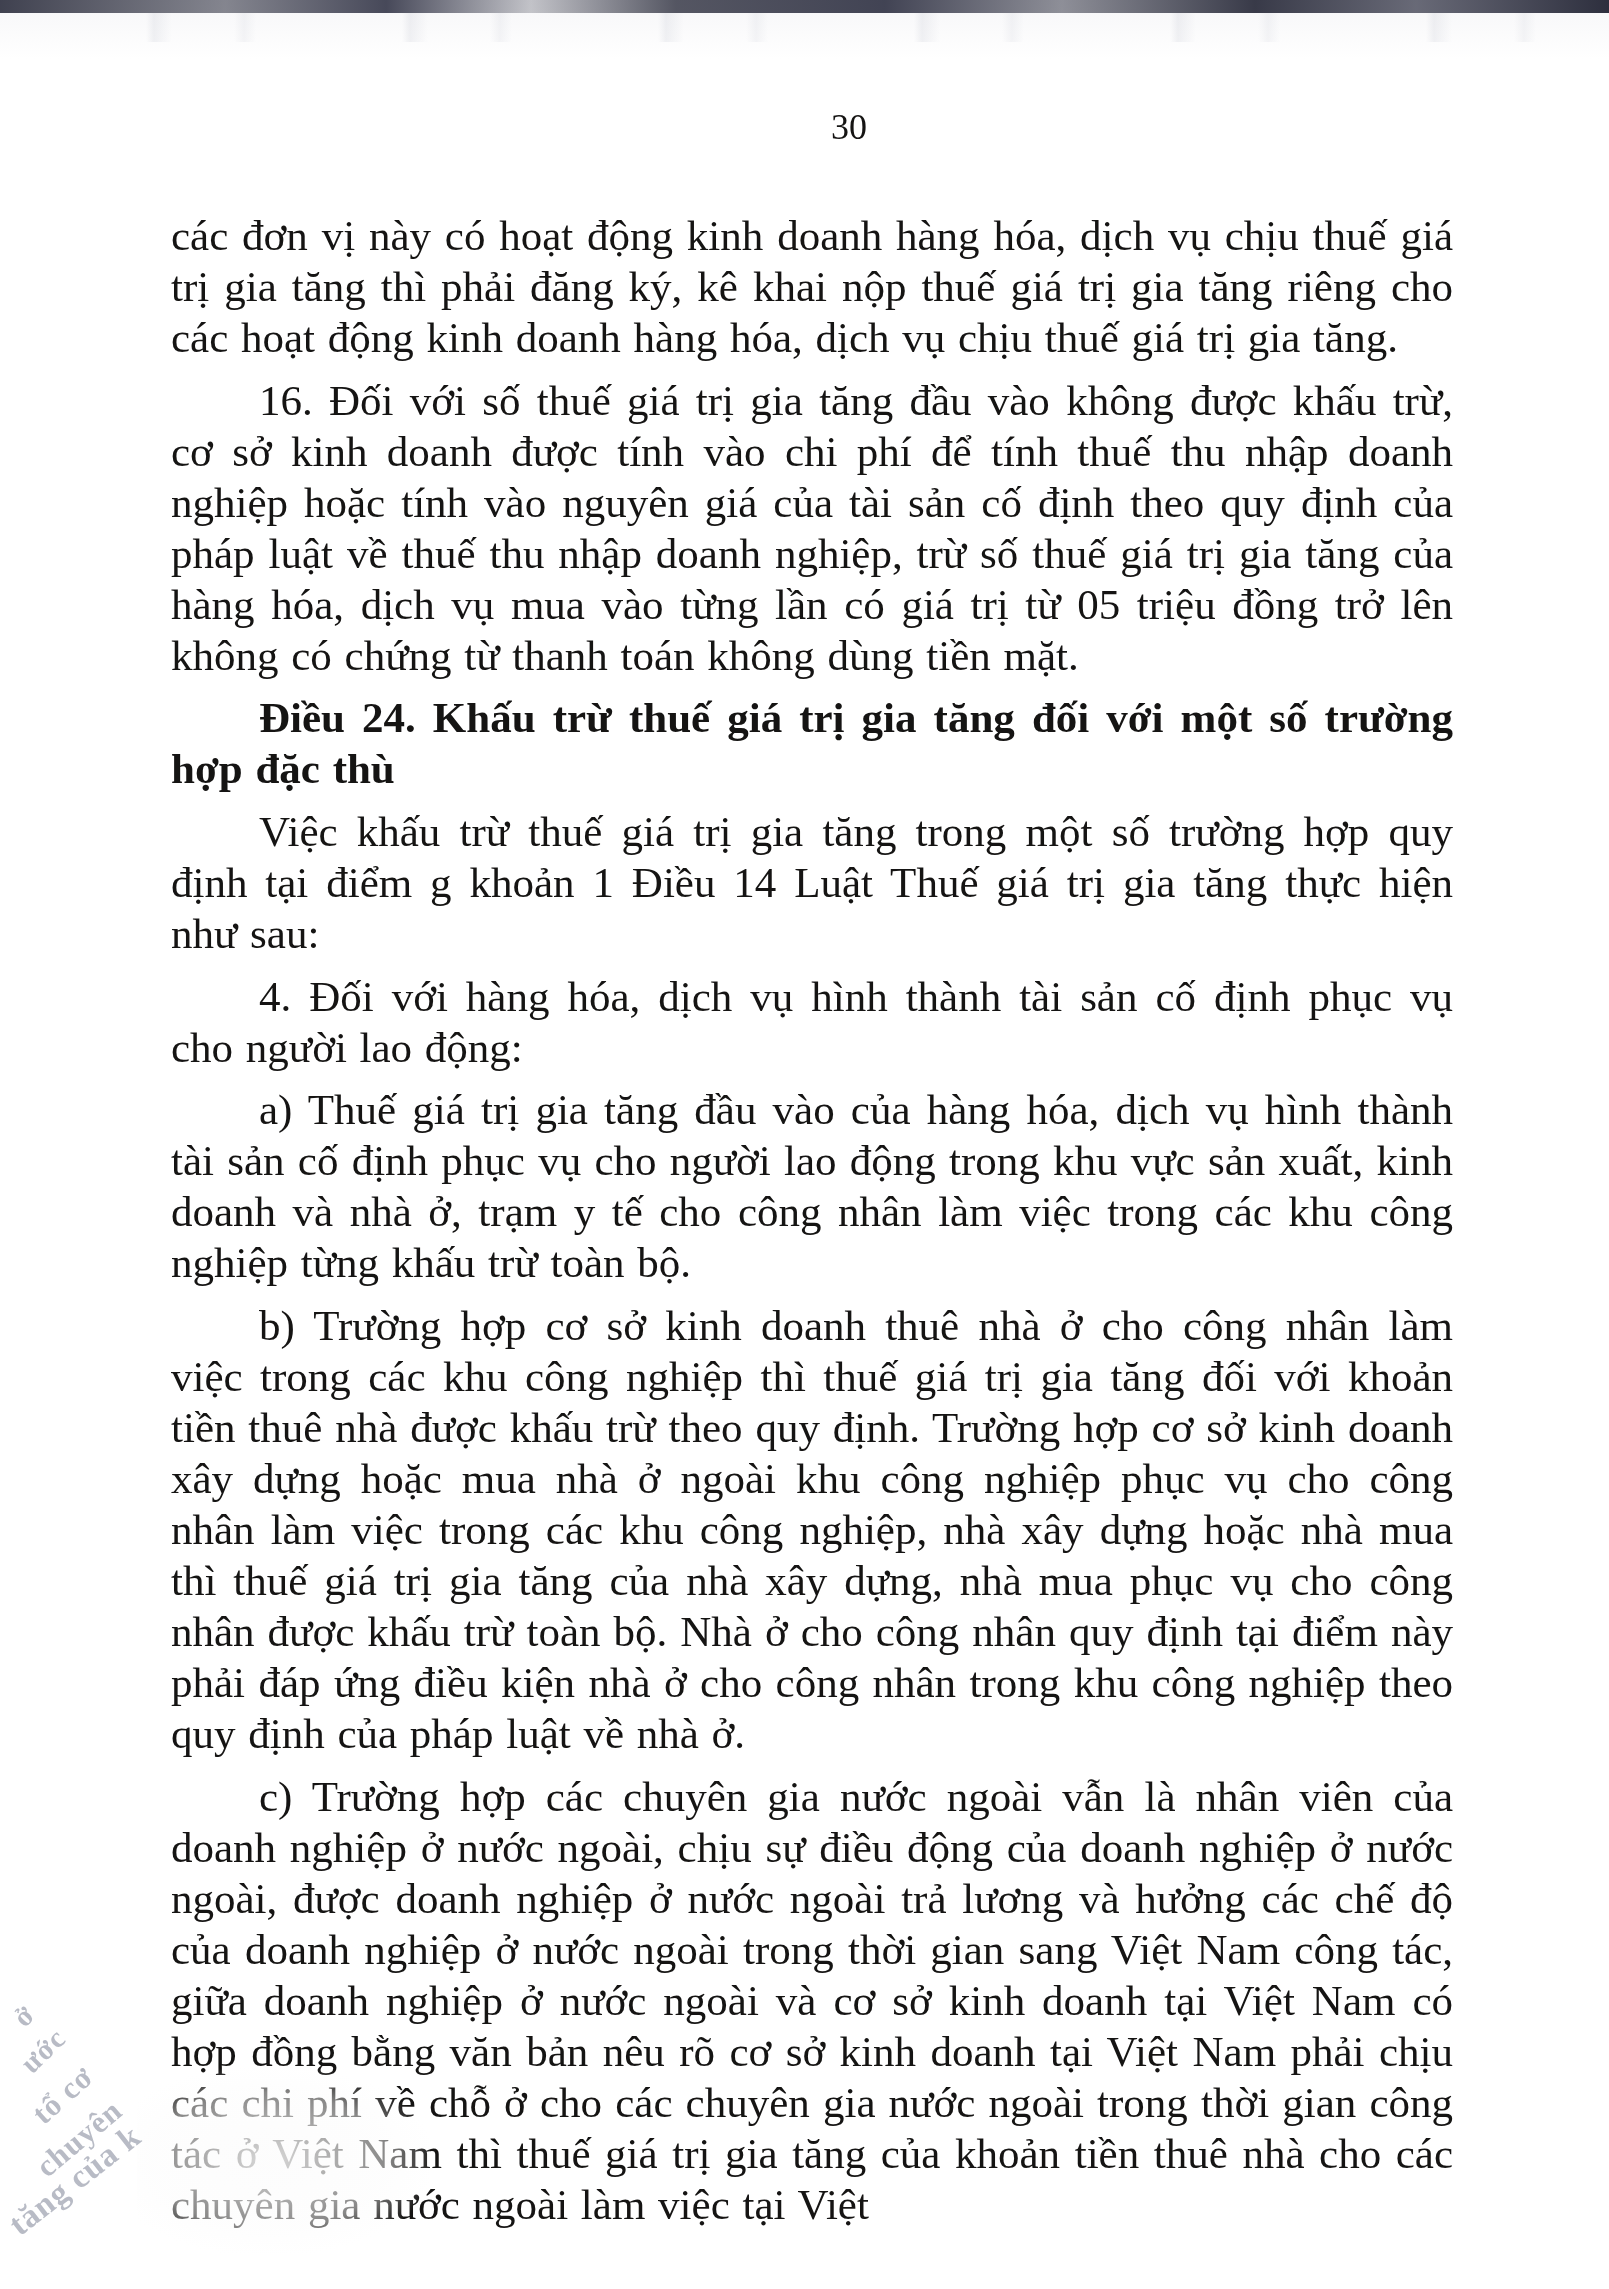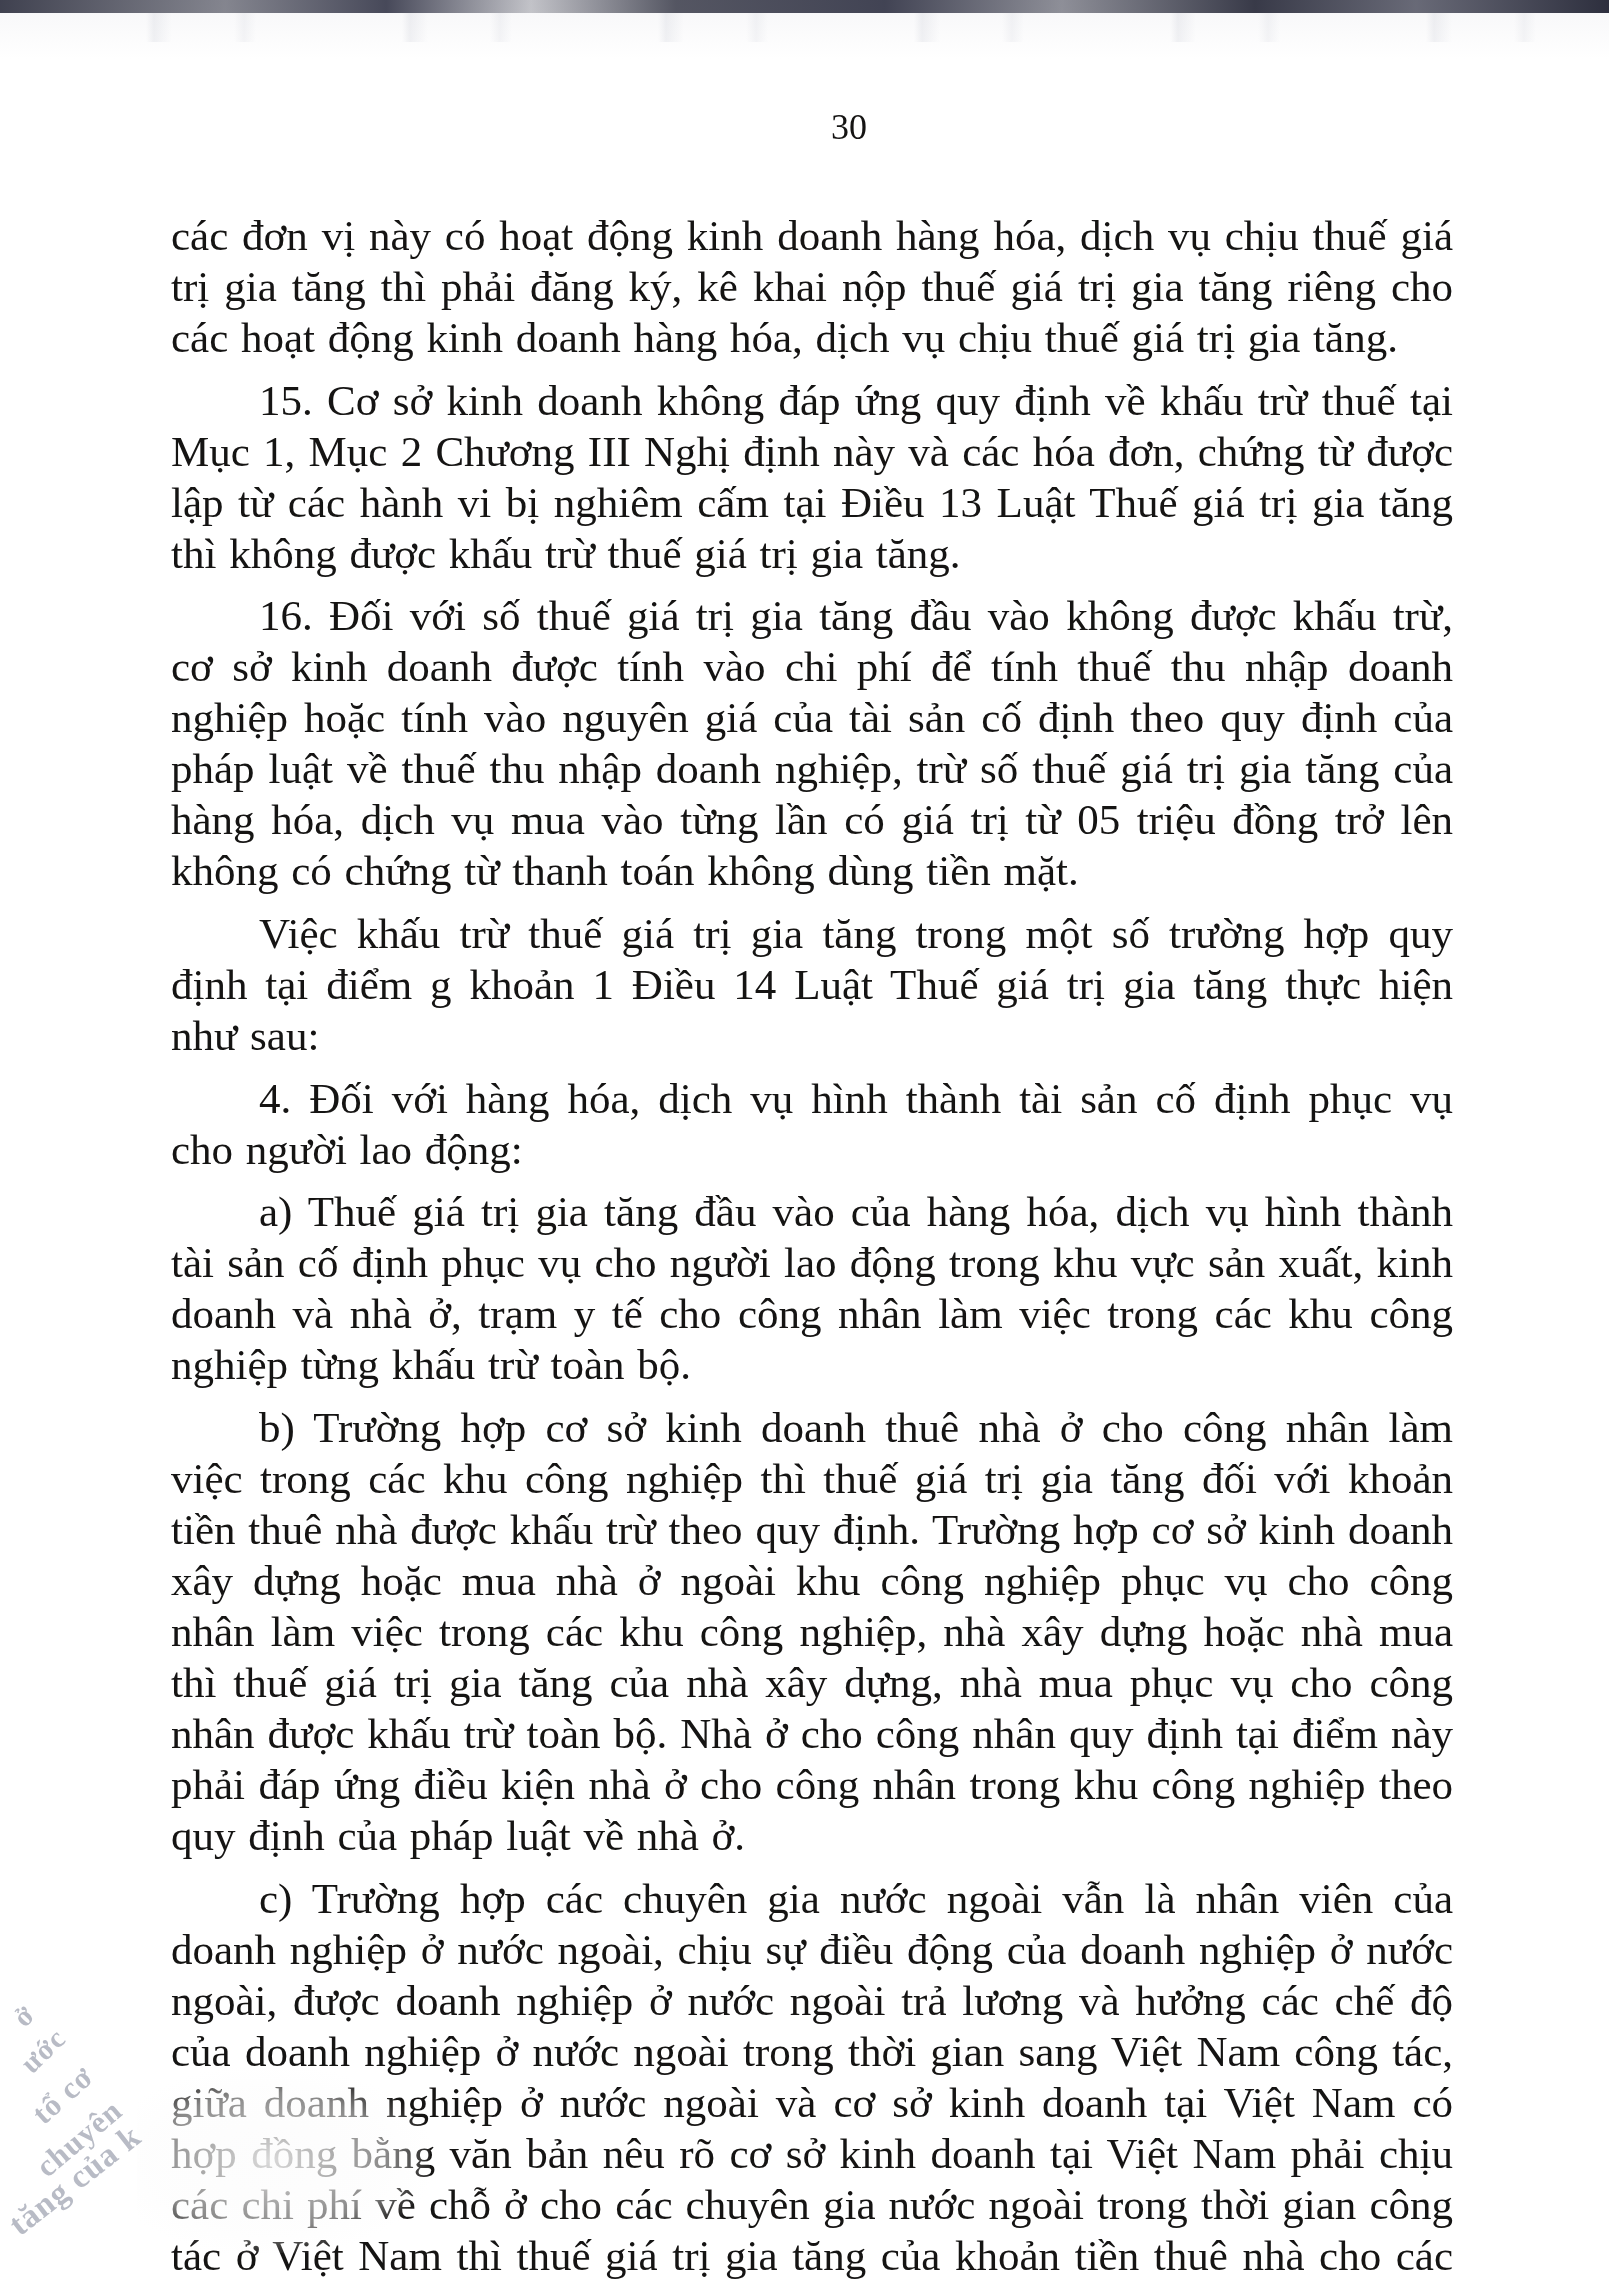--- a/index.html
+++ b/index.html
@@ -118,24 +118,24 @@
 <div class="page">
 
   <div class="scan-edge-top"></div>
   <div class="scan-smudges"></div>
 
   <div class="content">
     <div class="page-number">30</div>
 
     <p class="no-indent">các đơn vị này có hoạt động kinh doanh hàng hóa, dịch vụ chịu thuế giá trị gia tăng thì phải đăng ký, kê khai nộp thuế giá trị gia tăng riêng cho các hoạt động kinh doanh hàng hóa, dịch vụ chịu thuế giá trị gia tăng.</p>
 
-    <p>15. Cơ sở kinh doanh không đáp ứng quy định về khấu trừ thuế tại Mục 1, Mục 2 Chương III Nghị định này và các hóa đơn, chứng từ được lập từ các hành vi bị nghiêm cấm tại Điều 13 Luật Thuế giá trị gia tăng thì không được khấu trừ thuế giá trị gia tăng.</p>
 
     <p>16. Đối với số thuế giá trị gia tăng đầu vào không được khấu trừ, cơ sở kinh doanh được tính vào chi phí để tính thuế thu nhập doanh nghiệp hoặc tính vào nguyên giá của tài sản cố định theo quy định của pháp luật về thuế thu nhập doanh nghiệp, trừ số thuế giá trị gia tăng của hàng hóa, dịch vụ mua vào từng lần có giá trị từ 05 triệu đồng trở lên không có chứng từ thanh toán không dùng tiền mặt.</p>
 
+    <h2 class="article-heading">Điều 24. Khấu trừ thuế giá trị gia tăng đối với một số trường hợp đặc thù</h2>
 
     <p>Việc khấu trừ thuế giá trị gia tăng trong một số trường hợp quy định tại điểm g khoản 1 Điều 14 Luật Thuế giá trị gia tăng thực hiện như sau:</p>
 
     <p>4. Đối với hàng hóa, dịch vụ hình thành tài sản cố định phục vụ cho người lao động:</p>
 
     <p>a) Thuế giá trị gia tăng đầu vào của hàng hóa, dịch vụ hình thành tài sản cố định phục vụ cho người lao động trong khu vực sản xuất, kinh doanh và nhà ở, trạm y tế cho công nhân làm việc trong các khu công nghiệp từng khấu trừ toàn bộ.</p>
 
     <p>b) Trường hợp cơ sở kinh doanh thuê nhà ở cho công nhân làm việc trong các khu công nghiệp thì thuế giá trị gia tăng đối với khoản tiền thuê nhà được khấu trừ theo quy định. Trường hợp cơ sở kinh doanh xây dựng hoặc mua nhà ở ngoài khu công nghiệp phục vụ cho công nhân làm việc trong các khu công nghiệp, nhà xây dựng hoặc nhà mua thì thuế giá trị gia tăng của nhà xây dựng, nhà mua phục vụ cho công nhân được khấu trừ toàn bộ. Nhà ở cho công nhân quy định tại điểm này phải đáp ứng điều kiện nhà ở cho công nhân trong khu công nghiệp theo quy định của pháp luật về nhà ở.</p>
 
     <p>c) Trường hợp các chuyên gia nước ngoài vẫn là nhân viên của doanh nghiệp ở nước ngoài, chịu sự điều động của doanh nghiệp ở nước ngoài, được doanh nghiệp ở nước ngoài trả lương và hưởng các chế độ của doanh nghiệp ở nước ngoài trong thời gian sang Việt Nam công tác, giữa doanh nghiệp ở nước ngoài và cơ sở kinh doanh tại Việt Nam có hợp đồng bằng văn bản nêu rõ cơ sở kinh doanh tại Việt Nam phải chịu các chi phí về chỗ ở cho các chuyên gia nước ngoài trong thời gian công tác ở Việt Nam thì thuế giá trị gia tăng của khoản tiền thuê nhà cho các chuyên gia nước ngoài làm việc tại Việt</p>

